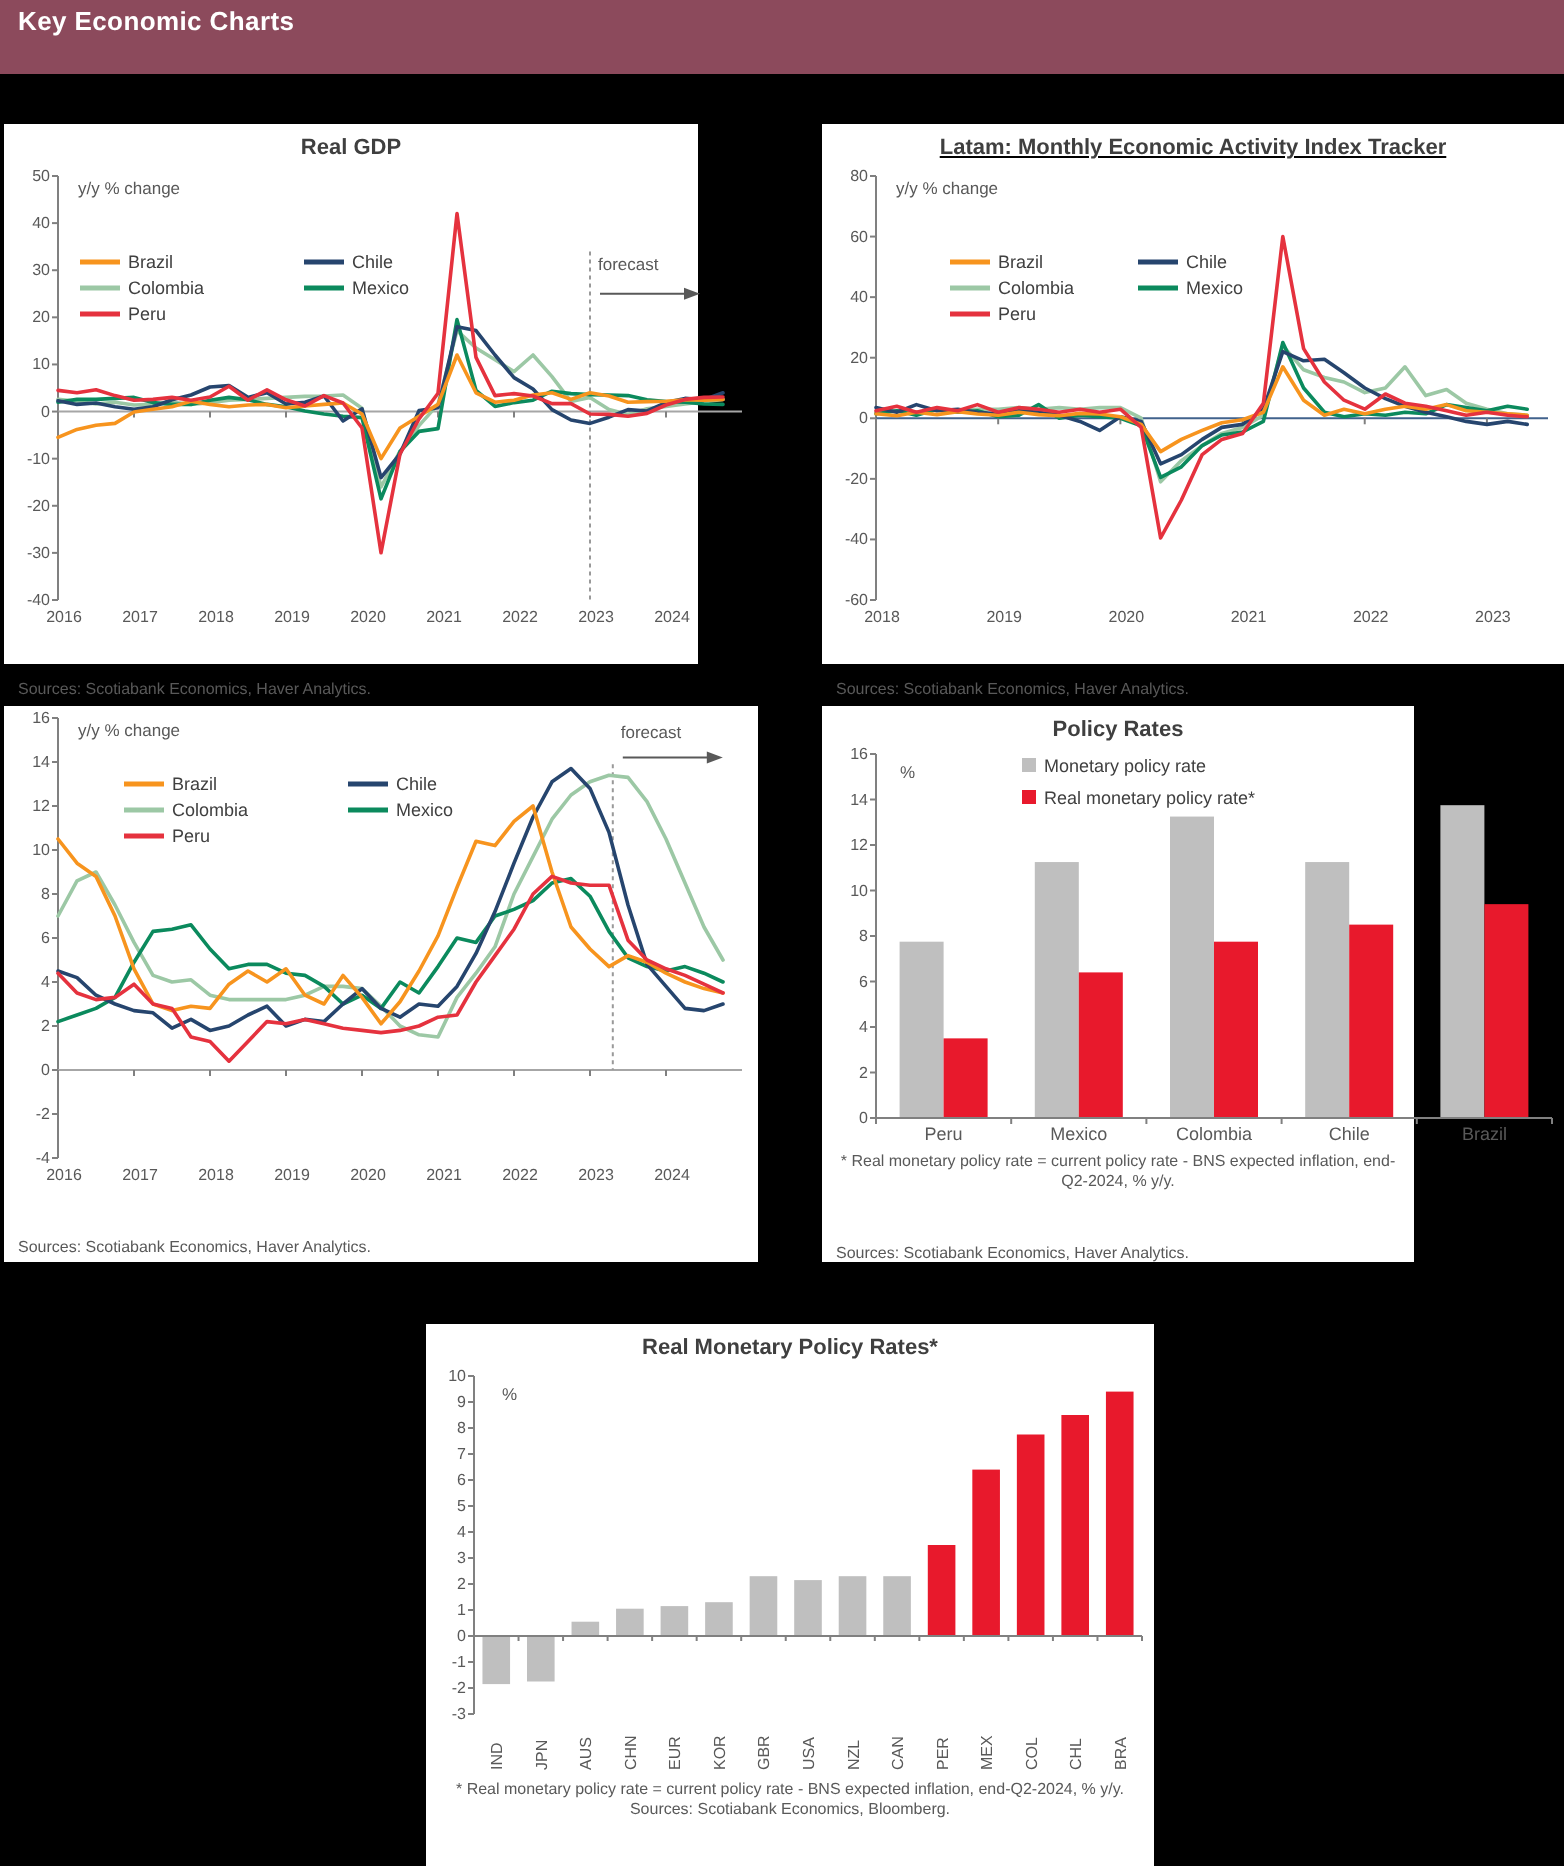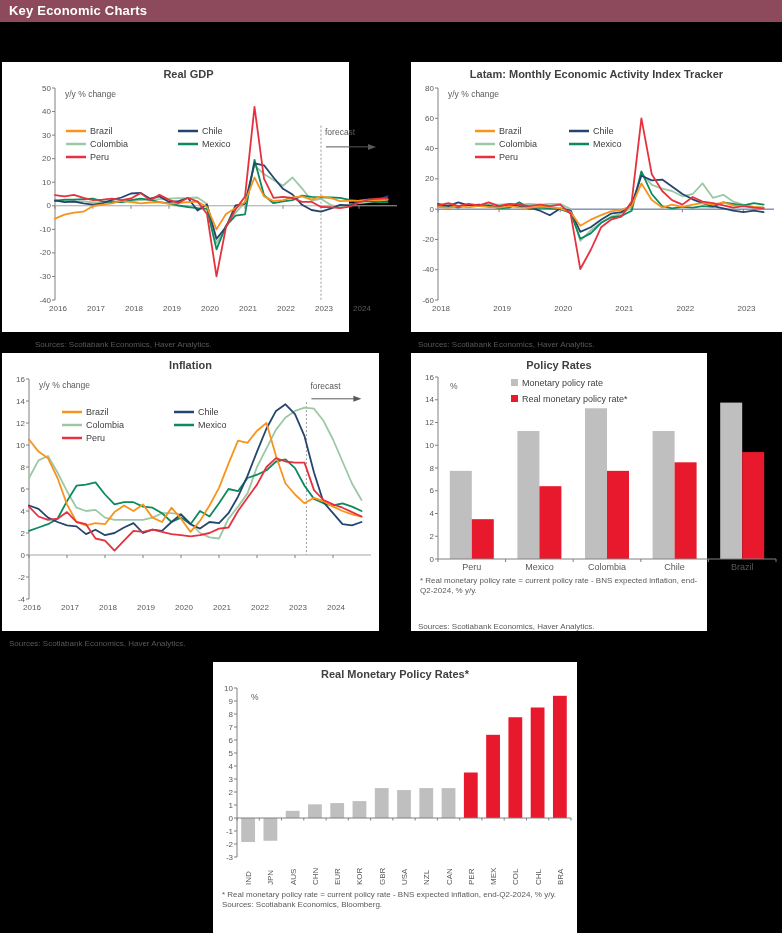--- a/index.html
+++ b/index.html
@@ -1,36 +1,36 @@
 <!DOCTYPE html>
 <html><head>
 <meta charset="utf-8">
 <style>
   html,body{margin:0;padding:0;}
   body{
     width:782px;height:933px;background:#000;position:relative;overflow:hidden;
     font-family:"Liberation Sans",sans-serif;
   }
   .header-bar{
-    position:absolute;left:0;top:0;width:782px;height:22px;
+    position:absolute;left:0;top:0;width:782px;height:37px;
     background:#8C4A5C;color:#fff;font-size:13px;font-weight:bold;
     line-height:22px;padding-left:9px;box-sizing:border-box;letter-spacing:.2px;
   }
   .panel{position:absolute;background:#fff;box-sizing:border-box;}
-  #p1{left:2px;top:62px;width:347px;height:270px;padding-left:26px;}
-  #p2{left:411px;top:62px;width:371px;height:270px;}
+  #p1{left:2px;top:62px;width:347px;height:270px;}
+  #p2{left:411px;top:62px;width:371px;height:270px;text-decoration:underline;}
   #p3{left:2px;top:353px;width:377px;height:278px;}
   #p4{left:411px;top:353px;width:296px;height:278px;}
   #p5{left:213px;top:662px;width:364px;height:284px;}
   .ctitle{
     text-align:center;font-size:11px;font-weight:bold;color:#3F3F3F;
     padding-top:5px;height:15px;line-height:14px;
   }
   .src{font-size:8px;color:#595959;padding:1px 7px 0 7px;line-height:10px;margin-top:25px;}
-  .footnote{font-size:8px;color:#595959;padding:3px 9px 0 9px;line-height:10px;}
+  .footnote{font-size:8px;color:#595959;padding:3px 9px 0 9px;line-height:10px;text-align:center;}
   svg{display:block;}
   svg text{font-family:"Liberation Sans",sans-serif;}
 </style>
 </head>
 <body>
 
 <div class="header-bar">
   <span>Key Economic Charts</span>
 </div>
 
@@ -148,21 +148,20 @@
       <text x="88" y="78" font-size="9" fill="#404040">Peru</text>
       <line x1="158" y1="49" x2="178" y2="49" stroke="#26456E" stroke-width="2.5"></line>
       <text x="182" y="52" font-size="9" fill="#404040">Chile</text>
       <line x1="158" y1="62" x2="178" y2="62" stroke="#0B8A5D" stroke-width="2.5"></line>
       <text x="182" y="65" font-size="9" fill="#404040">Mexico</text>
     </svg>
   <div class="src">Sources: Scotiabank Economics, Haver Analytics.</div>
 </div>
 
 <div class="panel" id="p3">
-  <div class="ctitle">Inflation</div>
   <svg width="377" height="240">
       <line x1="27" y1="6" x2="27" y2="226" stroke="#808080"></line>
       <line x1="24" y1="226" x2="27" y2="226" stroke="#808080"></line>
       <text x="23" y="228.5" text-anchor="end" font-size="8" fill="#595959">-4</text>
       <line x1="24" y1="204" x2="27" y2="204" stroke="#808080"></line>
       <text x="23" y="206.5" text-anchor="end" font-size="8" fill="#595959">-2</text>
       <line x1="24" y1="182" x2="27" y2="182" stroke="#808080"></line>
       <text x="23" y="184.5" text-anchor="end" font-size="8" fill="#595959">0</text>
       <line x1="24" y1="160" x2="27" y2="160" stroke="#808080"></line>
       <text x="23" y="162.5" text-anchor="end" font-size="8" fill="#595959">2</text>

